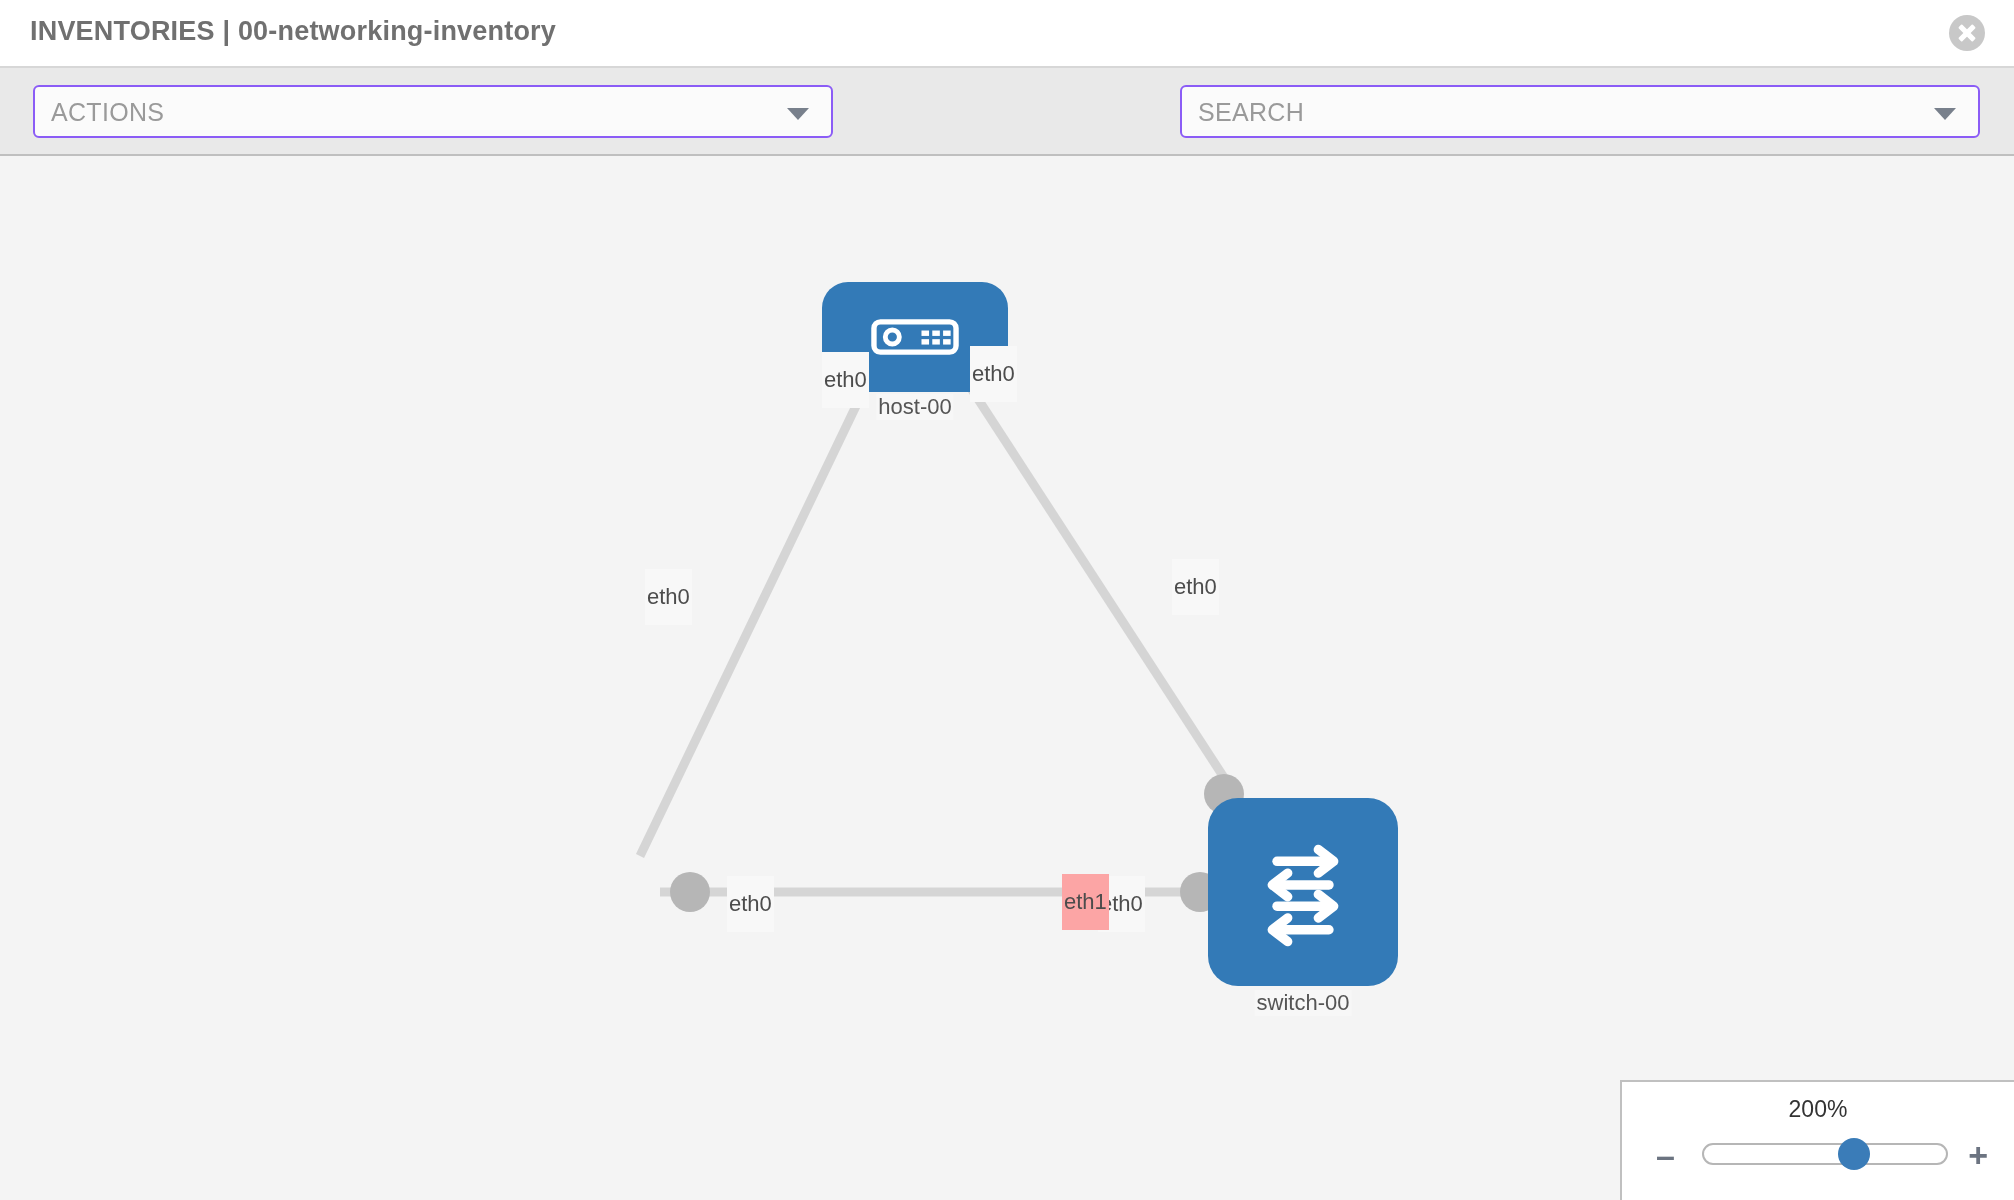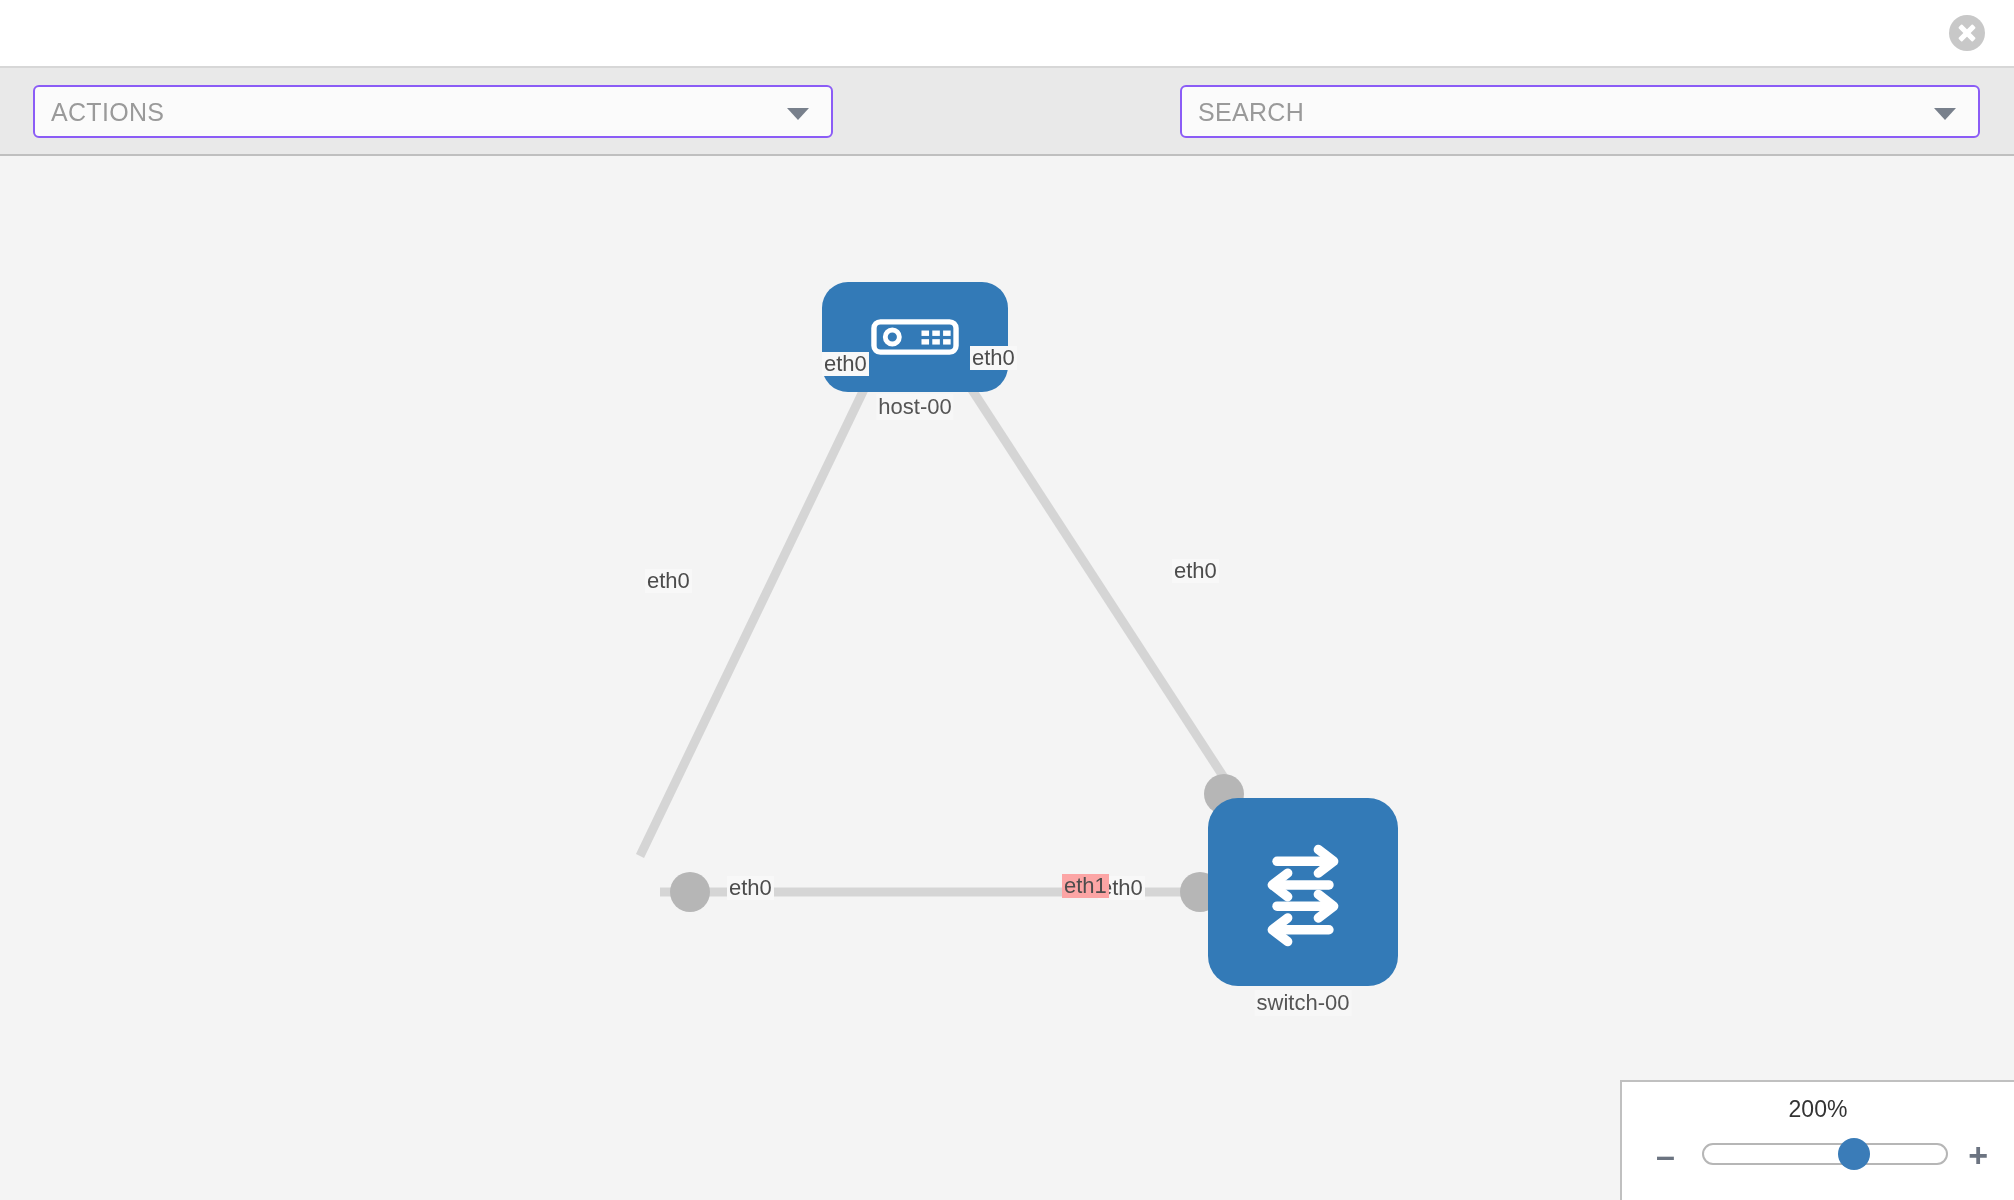--- a/index.html
+++ b/index.html
@@ -172,21 +172,21 @@
     background: #b6b6b6;
   }
 
   
   .edge-label {
     position: absolute;
     font-size: 22px;
     color: #4c4c4c;
     background: #f8f8f8;
     white-space: nowrap;
-    padding: 0 2px;
+    padding: 16px 2px;
     line-height: 1.1;
   }
 
   
   #zoom-panel {
     position: absolute;
     left: 1620px;
     top: 1080px;
     width: 394px;
     height: 120px;
@@ -241,20 +241,21 @@
     background: #3a7cb8;
     cursor: grab;
   }
 </style>
 </head>
 <body>
 
 <div id="app">
 
   <div id="header">
+    <div id="page-title">INVENTORIES | 00-networking-inventory</div>
     <div id="close-button">
       <span class="bar a"></span>
       <span class="bar b"></span>
     </div>
   </div>
 
   <div id="toolbar">
 
     <div id="actions-select" class="select-box">
       <span class="label">ACTIONS</span>

